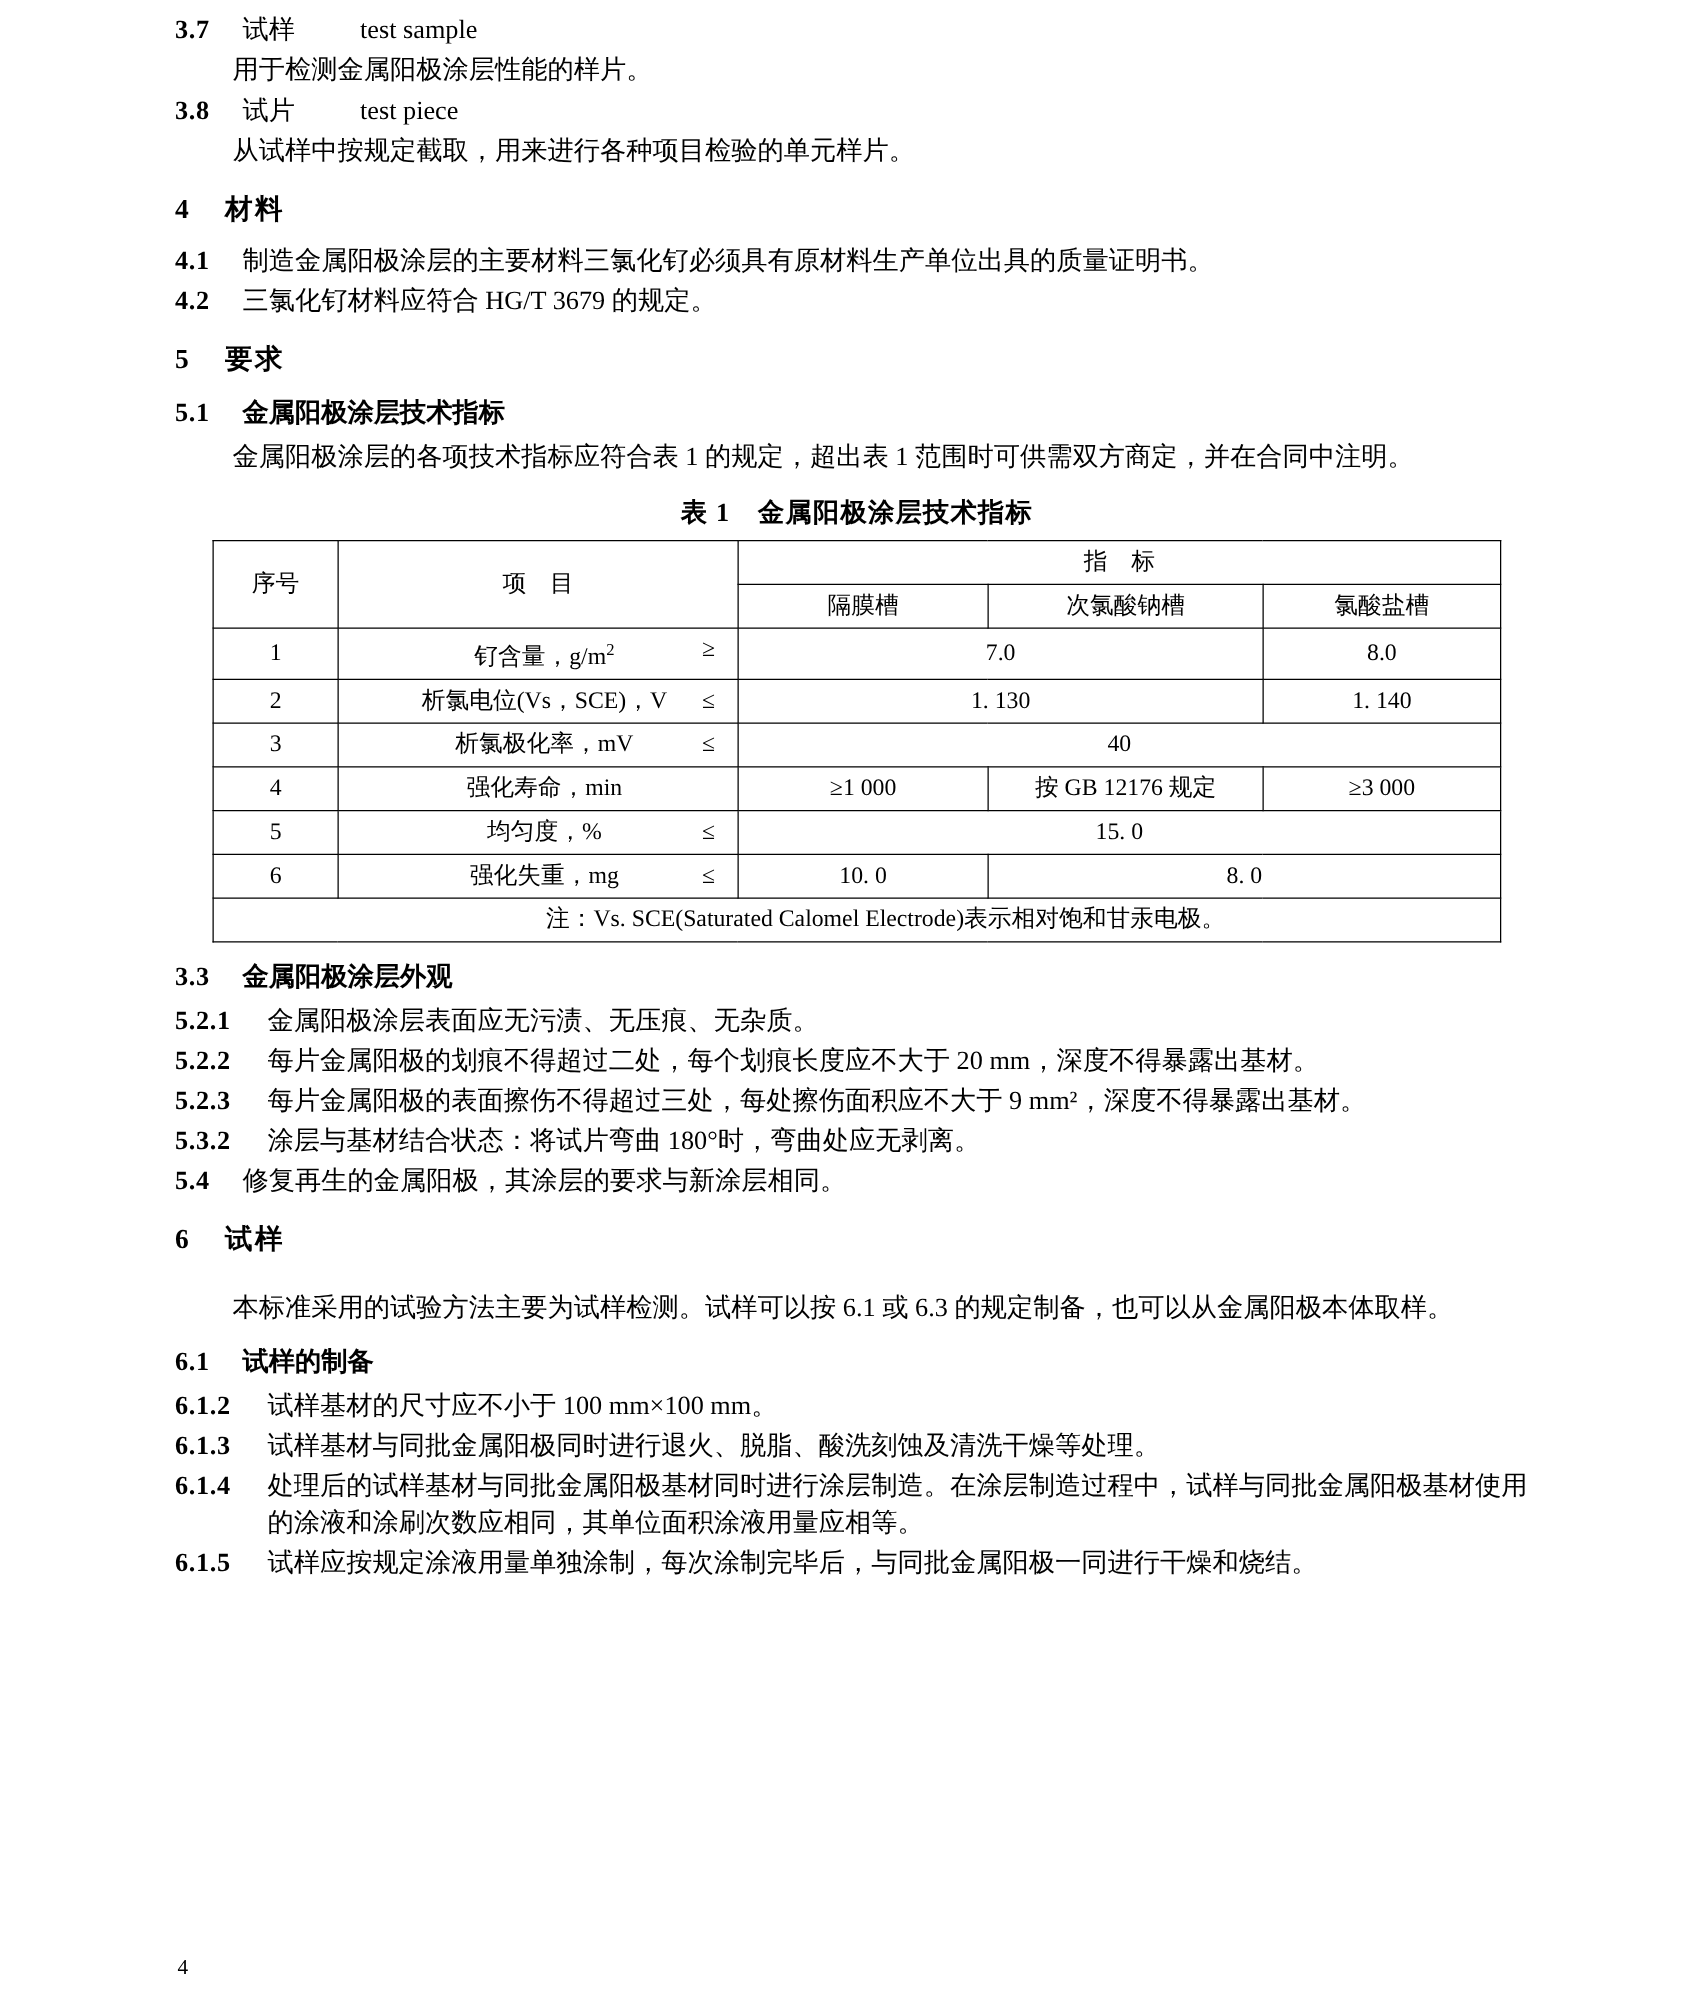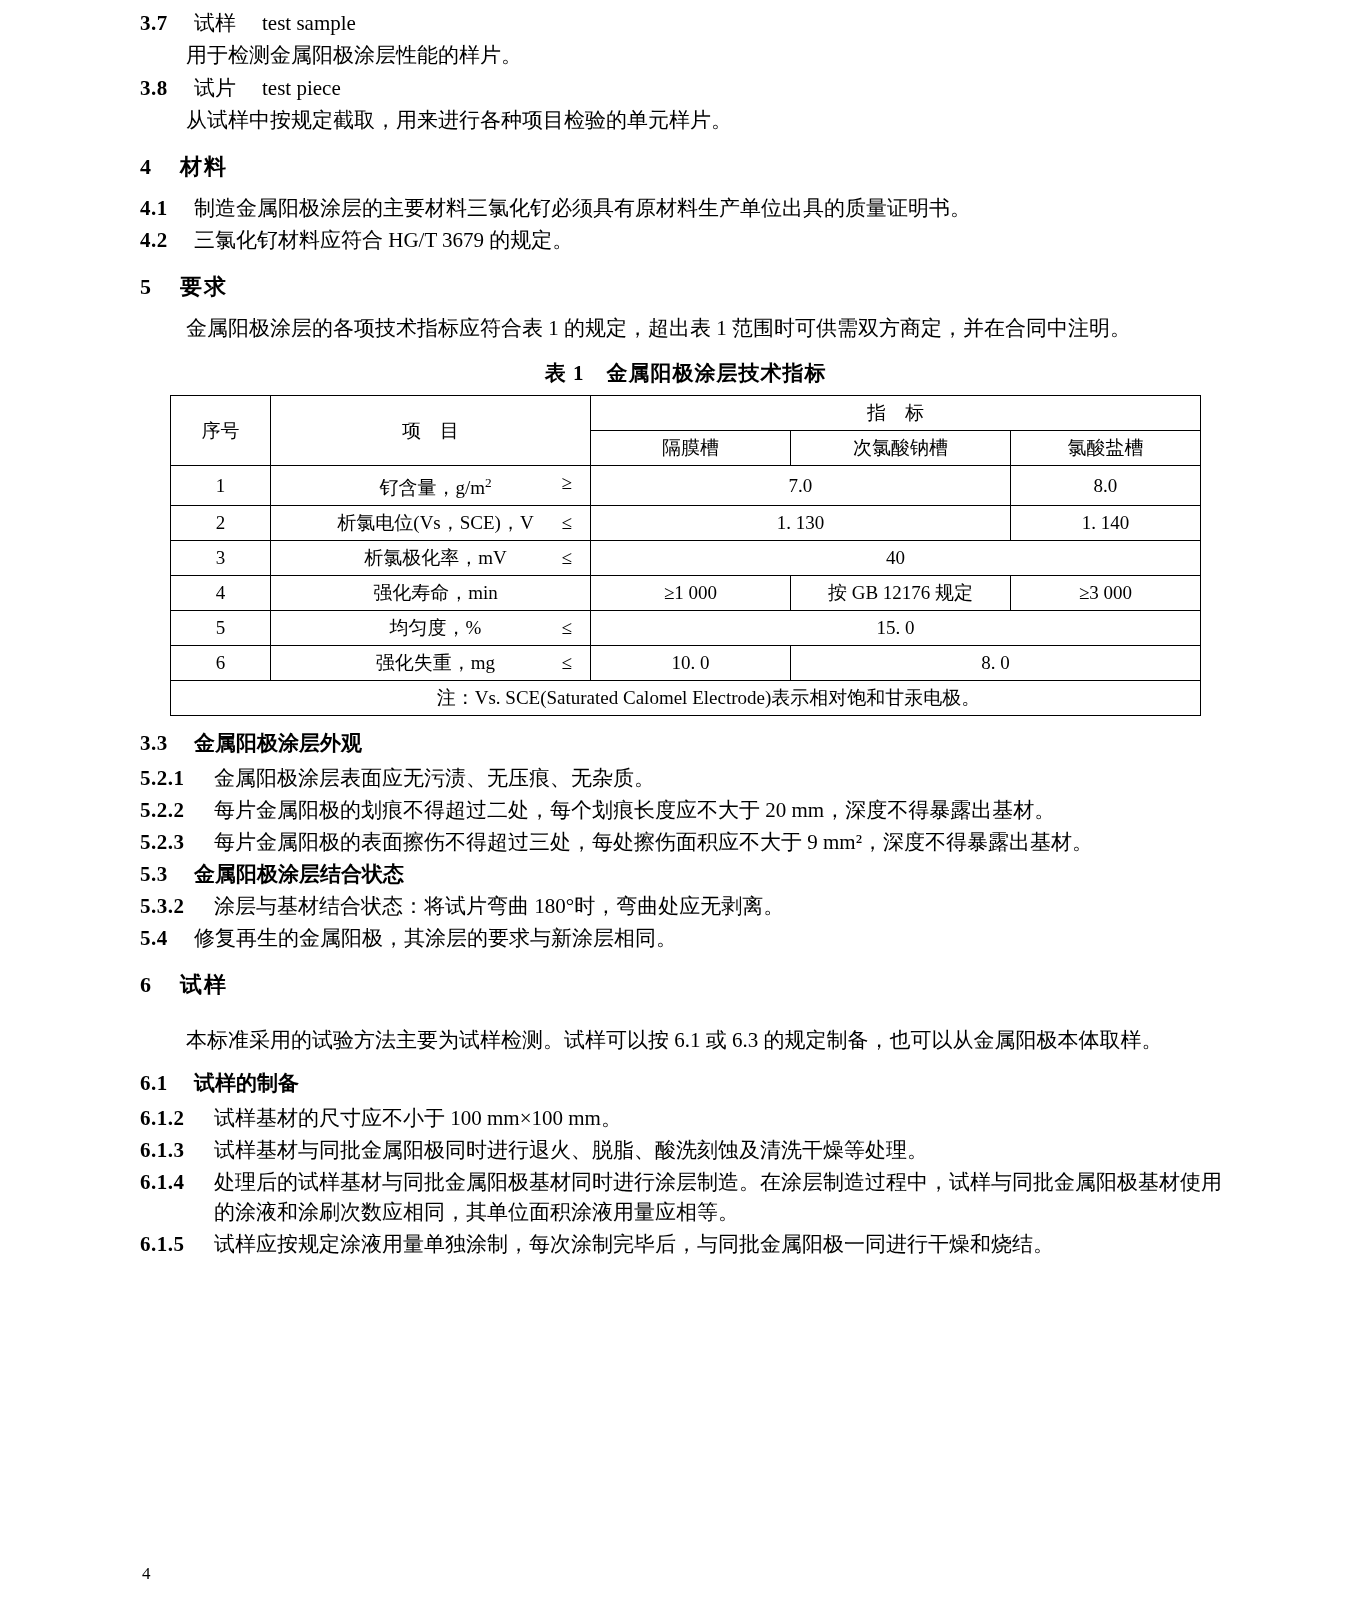--- a/index.html
+++ b/index.html
@@ -31,21 +31,21 @@
   }
   .num {
     font-weight: bold;
     flex: 0 0 auto;
     min-width: 54px;
     letter-spacing: 0.5px;
   }
   .num.wide { min-width: 74px; }
   .txt { flex: 1 1 auto; }
   .term-en {
-    margin-left: 26px;
+    margin-left: 52px;
     font-family: "Liberation Serif", serif;
   }
   .body-line {
     font-size: 21px;
     line-height: 30px;
     margin: 0 0 3px 0;
   }
   .indent1 { text-indent: 46px; }
   .heading {
     display: flex;
@@ -153,20 +153,24 @@
   <div class="clause">
     <span class="num">4.2</span>
     <span class="txt">三氯化钌材料应符合 HG/T 3679 的规定。</span>
   </div>
 
   <div class="heading">
     <span class="num">5</span>
     <span class="htxt">要求</span>
   </div>
 
+  <div class="sub-head">
+    <span class="num">5.1</span>
+    <span class="shtxt">金属阳极涂层技术指标</span>
+  </div>
   <div class="body-line indent1">金属阳极涂层的各项技术指标应符合表 1 的规定，超出表 1 范围时可供需双方商定，并在合同中注明。</div>
 
   <div class="tbl-title">表 1　金属阳极涂层技术指标</div>
 
   <table class="spec">
     <colgroup>
       <col style="width:100px">
       <col style="width:320px">
       <col style="width:200px">
       <col style="width:220px">
@@ -260,24 +264,20 @@
   <div class="clause">
     <span class="num wide">5.2.2</span>
     <span class="txt">每片金属阳极的划痕不得超过二处，每个划痕长度应不大于 20 mm，深度不得暴露出基材。</span>
   </div>
   <div class="clause">
     <span class="num wide">5.2.3</span>
     <span class="txt">每片金属阳极的表面擦伤不得超过三处，每处擦伤面积应不大于 9 mm²，深度不得暴露出基材。</span>
   </div>
 
   <div class="clause">
-    <span class="num">5.3</span>
-    <span class="txt bold">金属阳极涂层结合状态</span>
-  </div>
-  <div class="clause">
     <span class="num wide">5.3.2</span>
     <span class="txt">涂层与基材结合状态：将试片弯曲 180°时，弯曲处应无剥离。</span>
   </div>
   <div class="clause">
     <span class="num">5.4</span>
     <span class="txt">修复再生的金属阳极，其涂层的要求与新涂层相同。</span>
   </div>
 
   <div class="heading">
     <span class="num">6</span>

